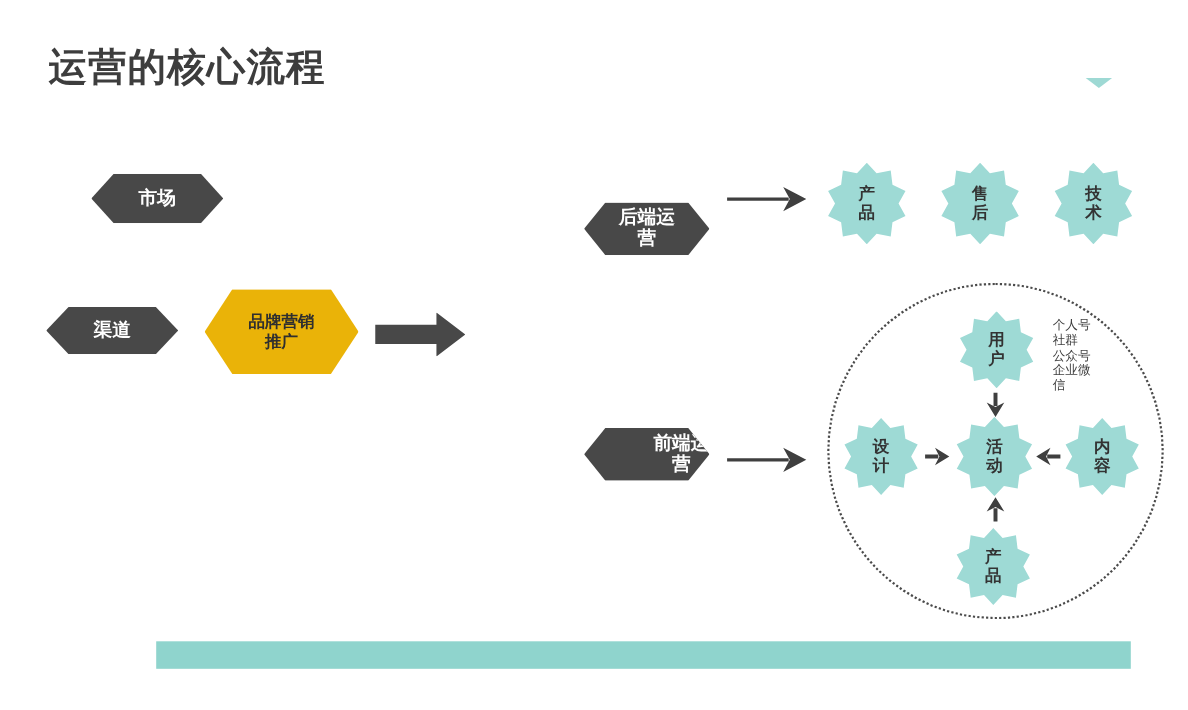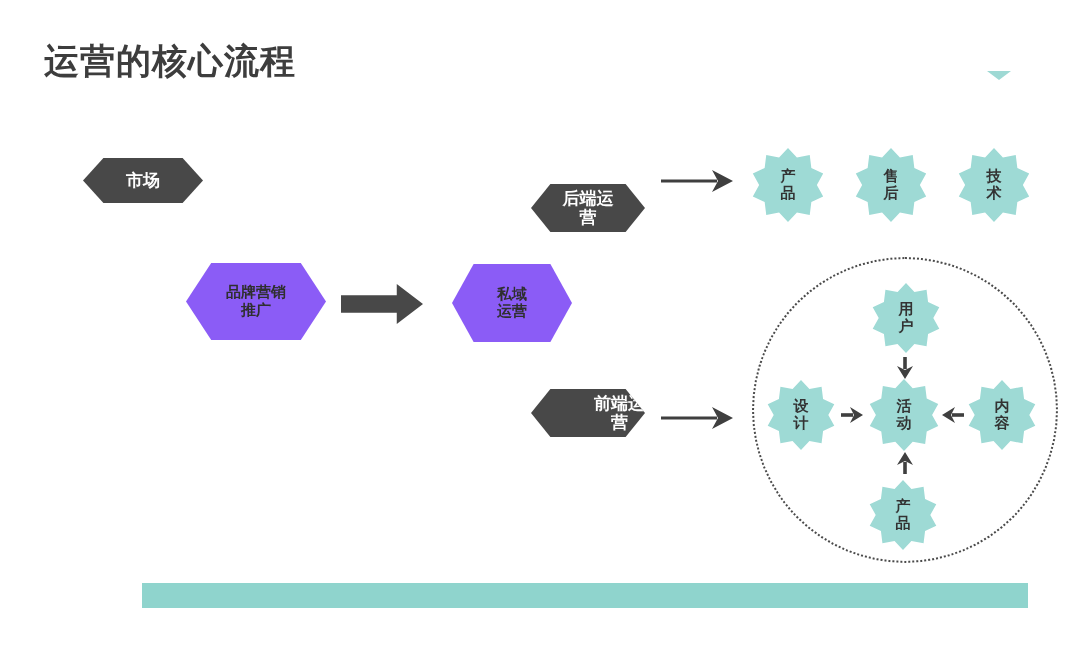--- a/index.html
+++ b/index.html
@@ -16,21 +16,21 @@
     border-left:12px solid transparent;border-right:12px solid transparent;
     border-top:9px solid #9ed9d4;
   }
   .hex-dark{
     position:absolute;background:#484848;color:#ffffff;
     display:flex;align-items:center;justify-content:center;text-align:center;
     font-weight:bold;font-size:17px;
     clip-path:polygon(0% 50%,17% 0%,83% 0%,100% 50%,83% 100%,17% 100%);
   }
   .hex-teal{
-    position:absolute;background:#8b5cf6;color:#2f2f2f;
+    position:absolute;background:#eab308;color:#2f2f2f;
     display:flex;align-items:center;justify-content:center;text-align:center;
     font-weight:bold;font-size:15px;
     clip-path:polygon(0% 50%,18% 0%,82% 0%,100% 50%,82% 100%,18% 100%);
   }
   .badge{
     position:absolute;background:#9edad5;color:#333333;
     display:flex;align-items:center;justify-content:center;text-align:center;
     font-weight:bold;font-size:15px;
     clip-path:polygon(50% 0%,62.05% 12.91%,79.39% 9.55%,81.55% 27.07%,97.55% 34.55%,89% 50%,97.55% 65.45%,81.55% 72.93%,79.39% 90.45%,62.05% 87.09%,50% 100%,37.95% 87.09%,20.61% 90.45%,18.45% 72.93%,2.45% 65.45%,11% 50%,2.45% 34.55%,18.45% 27.07%,20.61% 9.55%,37.95% 12.91%);
   }
@@ -62,30 +62,29 @@
 
 <div class="slide">
 
   <h1 class="title">运营的核心流程</h1>
 
   <div class="tri"></div>
 
   <div class="hex-dark" style="left:83px;top:158px;width:120px;height:45px;">
     <span class="label">市场</span>
   </div>
+  <div class="hex-dark" style="left:42px;top:279px;width:120px;height:43px;">
+    <span class="label">渠道</span>
+  </div>
 
   <div class="hex-teal" style="left:186px;top:263px;width:140px;height:77px;">
     <span class="label">品牌营销
 推广</span>
   </div>
   <div class="block-arrow"></div>
-  <div class="hex-teal" style="left:452px;top:264px;width:120px;height:78px;">
-    <span class="label">私域
-运营</span>
-  </div>
 
   <div class="hex-dark" style="left:531px;top:156px;width:114px;height:48px;margin-top:28px;">
     <span class="label">后端运
 营</span>
   </div>
   <div class="hex-dark" style="left:531px;top:389px;width:114px;height:48px;justify-content:flex-end;">
     <span class="label">前端运
 营</span>
   </div>
 
@@ -144,16 +143,21 @@
   </svg>
   <svg class="mini-arrow" style="left:941px;top:406px;" width="24" height="18" viewBox="0 0 24 18">
     <line x1="23" y1="9" x2="11" y2="9"></line>
     <polygon points="14,1 10,9 14,17 1,9"></polygon>
   </svg>
   <svg class="mini-arrow" style="left:895px;top:451px;" width="20" height="24" viewBox="0 0 20 24">
     <line x1="10" y1="23" x2="10" y2="11"></line>
     <polygon points="2,14 10,10 18,14 10,1"></polygon>
   </svg>
 
+  <div class="note">个人号
+社群
+公众号
+企业微
+信</div>
 
   <div class="bottom-bar"></div>
 
 </div>
 
 </body></html>

